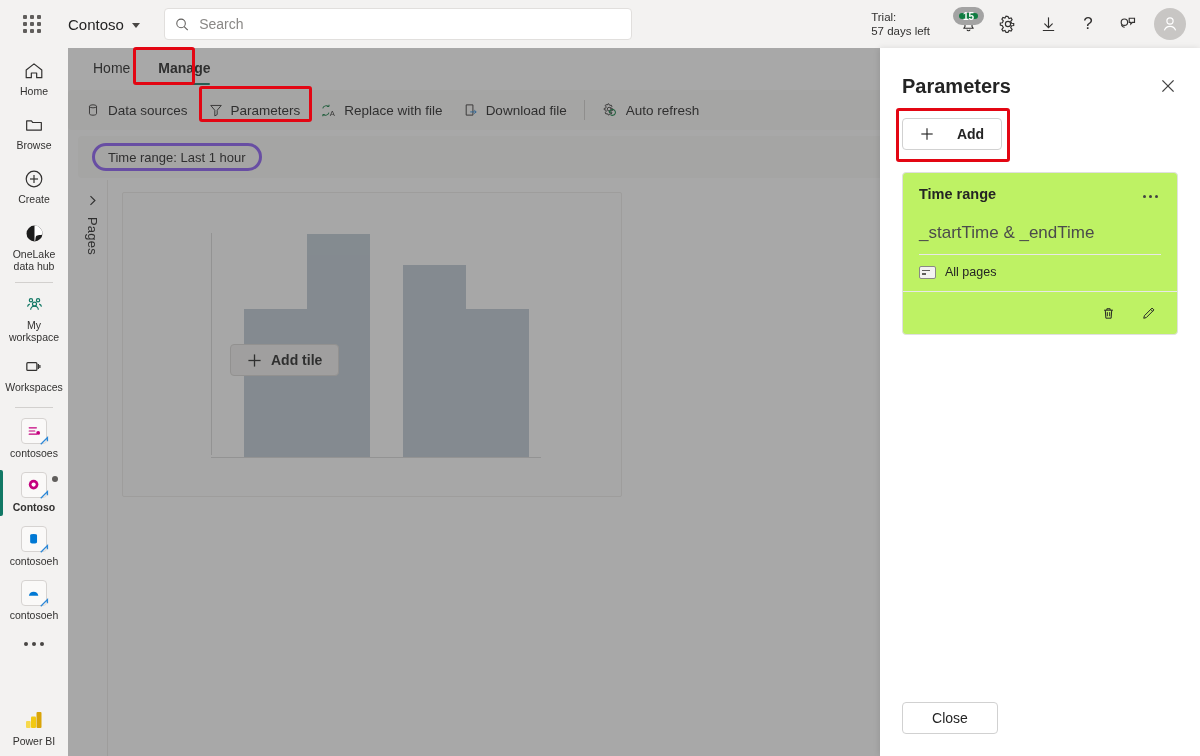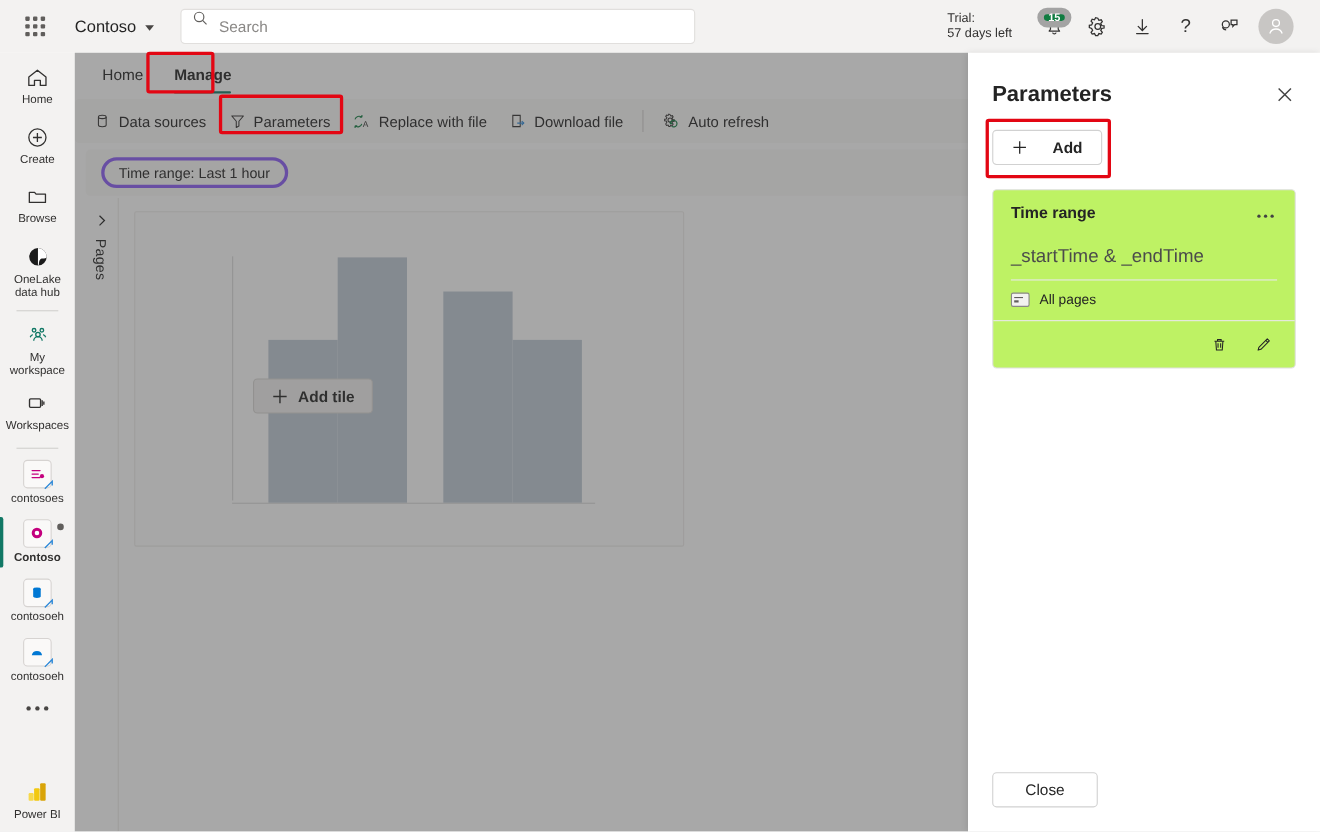--- a/index.html
+++ b/index.html
@@ -33,30 +33,30 @@
     font-size: 15px; color: #242424; cursor: pointer;
   }
   .chev-d {
     width: 0; height: 0; border-left: 4.5px solid transparent;
     border-right: 4.5px solid transparent; border-top: 5px solid #484644;
     margin-top: 2px;
   }
   .searchbox {
     margin-left: 24px; width: 468px; height: 32px;
     background: #ffffff; border: 1px solid #e1dfdd; border-radius: 4px;
-    display: flex; padding: 0 10px; gap: 8px;
+    display: flex; align-items: center; padding: 0 10px; gap: 8px;
   }
   .searchbox input {
     border: none; outline: none; font-size: 14px; color: #323130;
     background: transparent; width: 100%; font-family: "Liberation Sans", sans-serif;
   }
   .searchbox input::placeholder { color: #8a8886; }
   .hdr-right {
     margin-left: auto; display: flex; align-items: center; gap: 0px;
-    padding-right: 24px; height: 48px;
+    padding-right: 14px; height: 48px;
   }
   .trial {
     font-size: 11.5px; line-height: 14px; color: #323130;
     margin-right: 18px; text-align: left;
   }
   .hicon {
     width: 40px; height: 40px; display: flex; align-items: center;
     justify-content: center; cursor: pointer; position: relative; color: #323130;
   }
   .badge {
@@ -337,32 +337,32 @@
 
     <div class="rail-item">
       <svg width="22" height="22" viewBox="0 0 24 24">
         <path d="M3.5 11L12 4.2 20.5 11v8.3h-5.6v-5.1H9.1v5.1H3.5z" fill="none" stroke="#323130" stroke-width="1.3" stroke-linejoin="round"></path>
       </svg>
       <span class="lbl">Home</span>
     </div>
 
     <div class="rail-item">
       <svg width="22" height="22" viewBox="0 0 24 24">
+        <path d="M4 7.5h5.2l1.5 1.8H20v8.2H4z" fill="none" stroke="#323130" stroke-width="1.3" stroke-linejoin="round"></path>
+      </svg>
+      <span class="lbl">Browse</span>
+    </div>
+
+    <div class="rail-item">
+      <svg width="22" height="22" viewBox="0 0 24 24">
         <circle cx="12" cy="12" r="8.5" fill="none" stroke="#323130" stroke-width="1.3"></circle>
         <line x1="12" y1="7.6" x2="12" y2="16.4" stroke="#323130" stroke-width="1.3"></line>
         <line x1="7.6" y1="12" x2="16.4" y2="12" stroke="#323130" stroke-width="1.3"></line>
       </svg>
       <span class="lbl">Create</span>
-    </div>
-
-    <div class="rail-item">
-      <svg width="22" height="22" viewBox="0 0 24 24">
-        <path d="M4 7.5h5.2l1.5 1.8H20v8.2H4z" fill="none" stroke="#323130" stroke-width="1.3" stroke-linejoin="round"></path>
-      </svg>
-      <span class="lbl">Browse</span>
     </div>
 
     <div class="rail-item">
       <svg width="23" height="23" viewBox="0 0 24 24">
         <circle cx="12" cy="12" r="8.3" fill="#1b1b1b"></circle>
         <path d="M12 3.7A8.3 8.3 0 0 1 20.3 12c0 2.4-4.3 1-6.2 2.4-1.6 1.2-.6 5.9-2.1 5.9z" fill="#ffffff"></path>
       </svg>
       <span class="lbl">OneLake data hub</span>
     </div>
 

